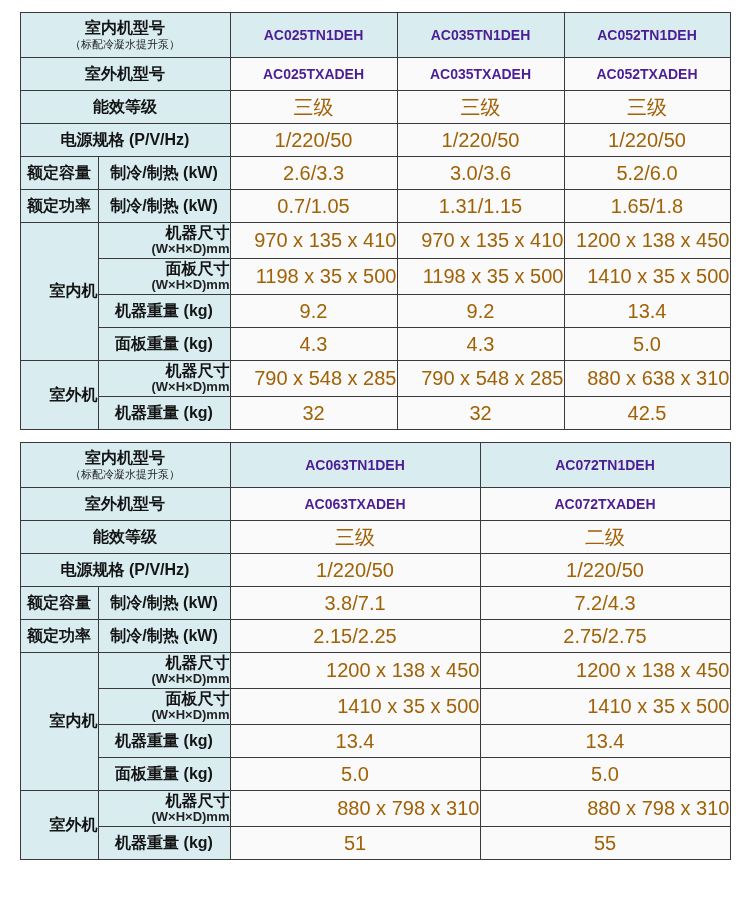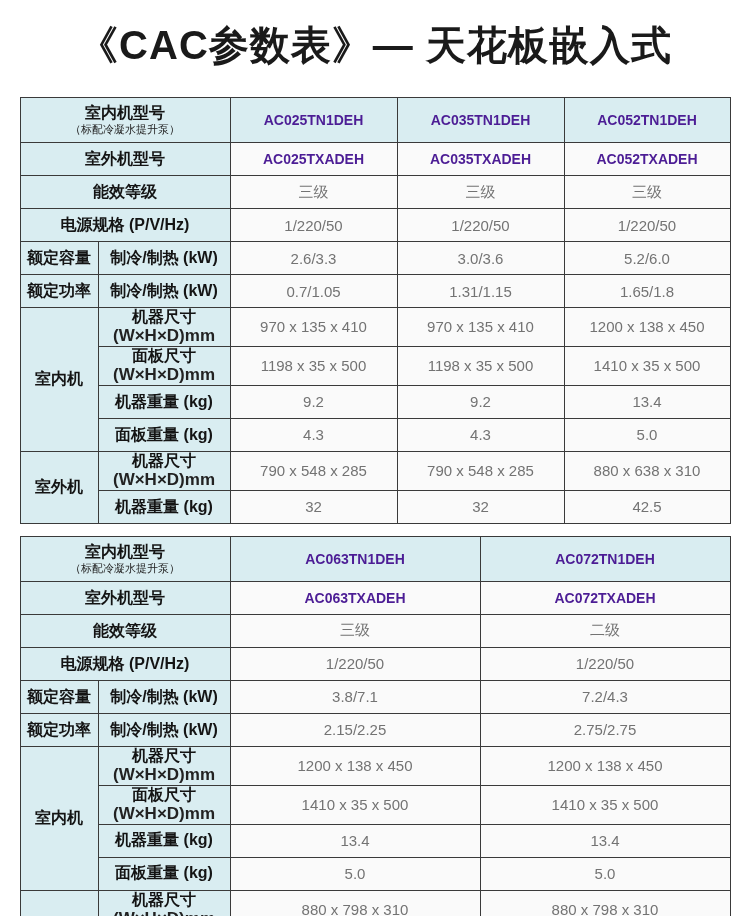--- a/index.html
+++ b/index.html
@@ -36,48 +36,47 @@
   }
   td.lbl {
     background: #d9edf1;
     font-weight: bold;
     font-size: 16px;
     color: #141414;
     line-height: 1.15;
   }
   td.val {
     background: #fafafa;
-    font-size: 15px;
-    color: #737373;
+    font-size: 20px;
+    color: #a16207;
   }
   td.val.tint { background: #d9edf1; }
   td.val.model { font-weight: 600; font-size: 14px; color: #4c1d95; }
   .sub {
     font-size: 11px;
     font-weight: normal;
     color: #222;
     margin-top: 1px;
   }
   .dimsub {
-    font-size: 17px;
+    font-size: 13px;
     font-weight: bold;
     color: #222;
     margin-top: 0;
   }
   tr.h-model td { height: 45px; }
   tr.h-norm  td { height: 33px; }
-  tr.h-dim   td { height: 36px; }
+  tr.h-dim   td { height: 36px; text-align: right; }
   tr.h-norm2 td { height: 33px; }
 </style>
 </head>
 <body>
 
 <div class="page">
 
-  <div class="title">《CAC参数表》— 天花板嵌入式</div>
 
   <table class="spec">
     <colgroup>
       <col style="width:78px">
         <col style="width:132px">
       <col style="width:167px">
         <col style="width:167px">
         <col style="width:166px">
     </colgroup>
 

